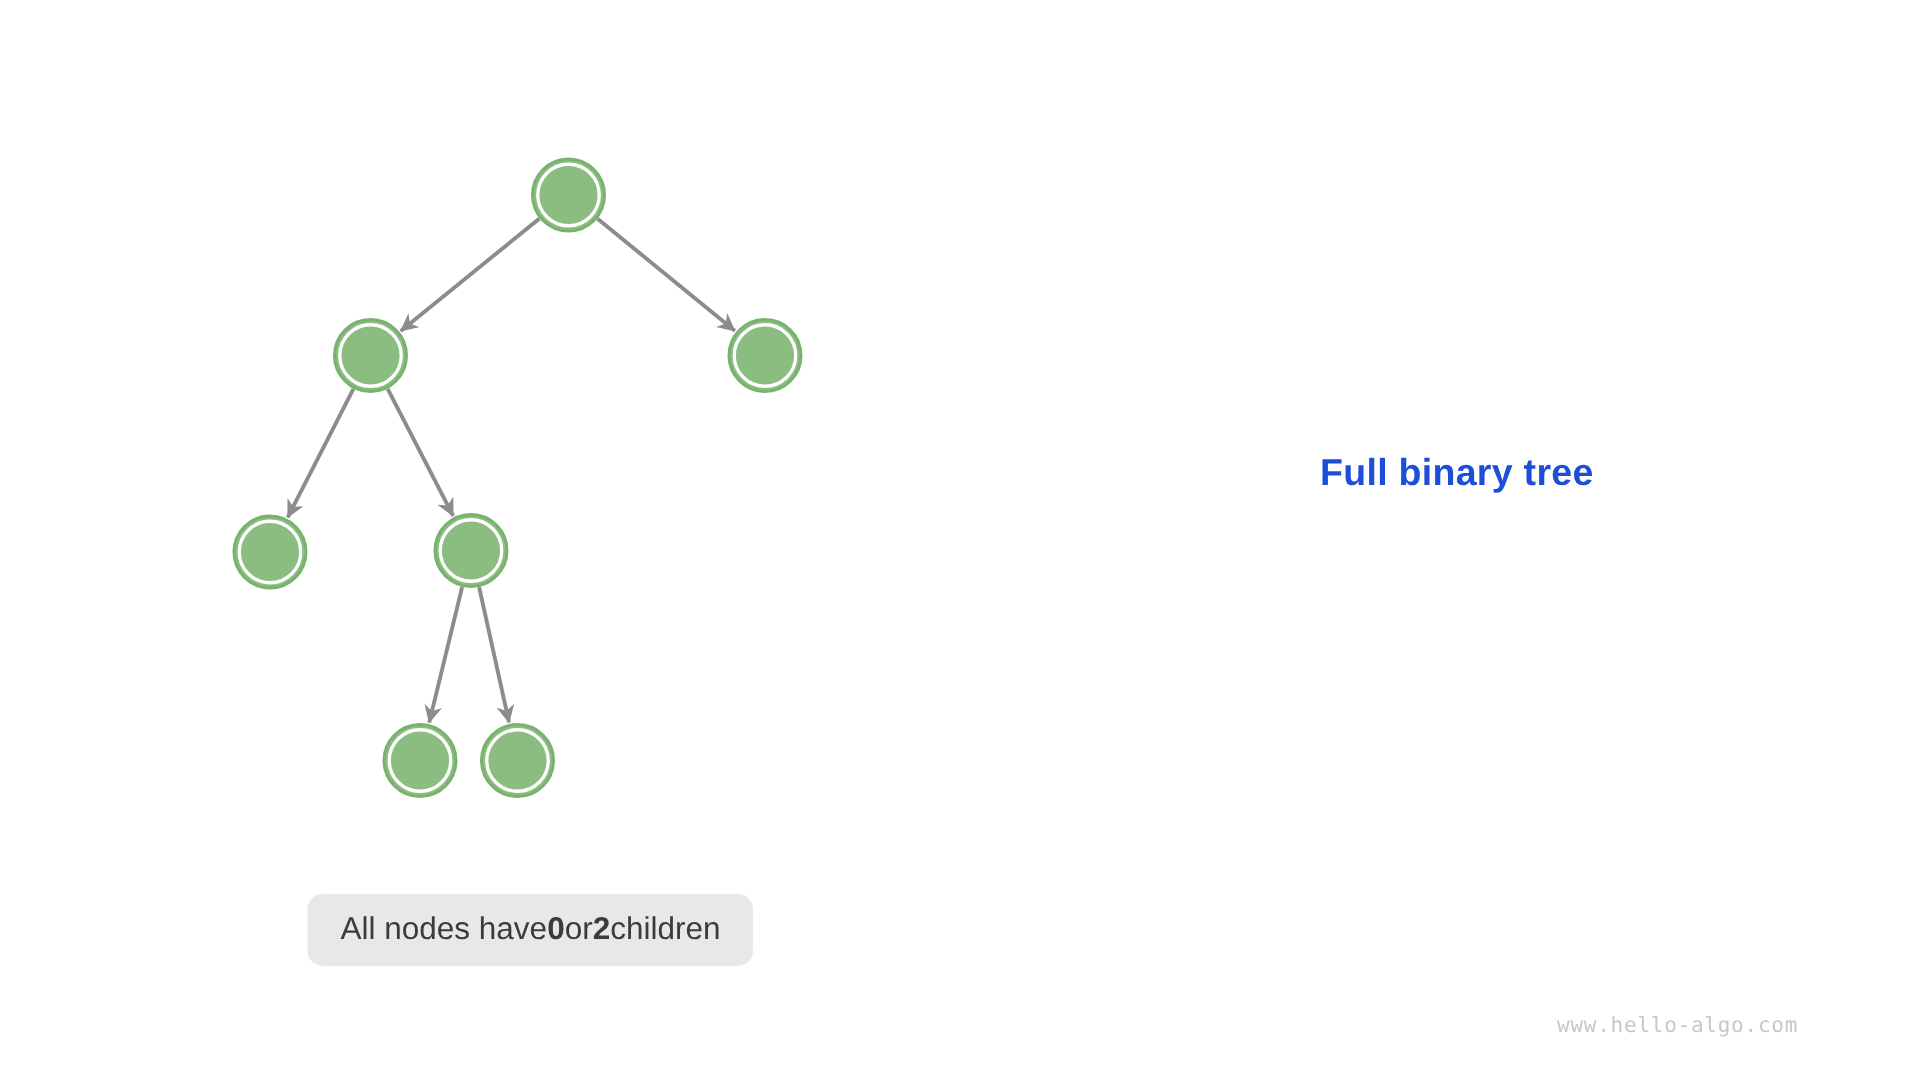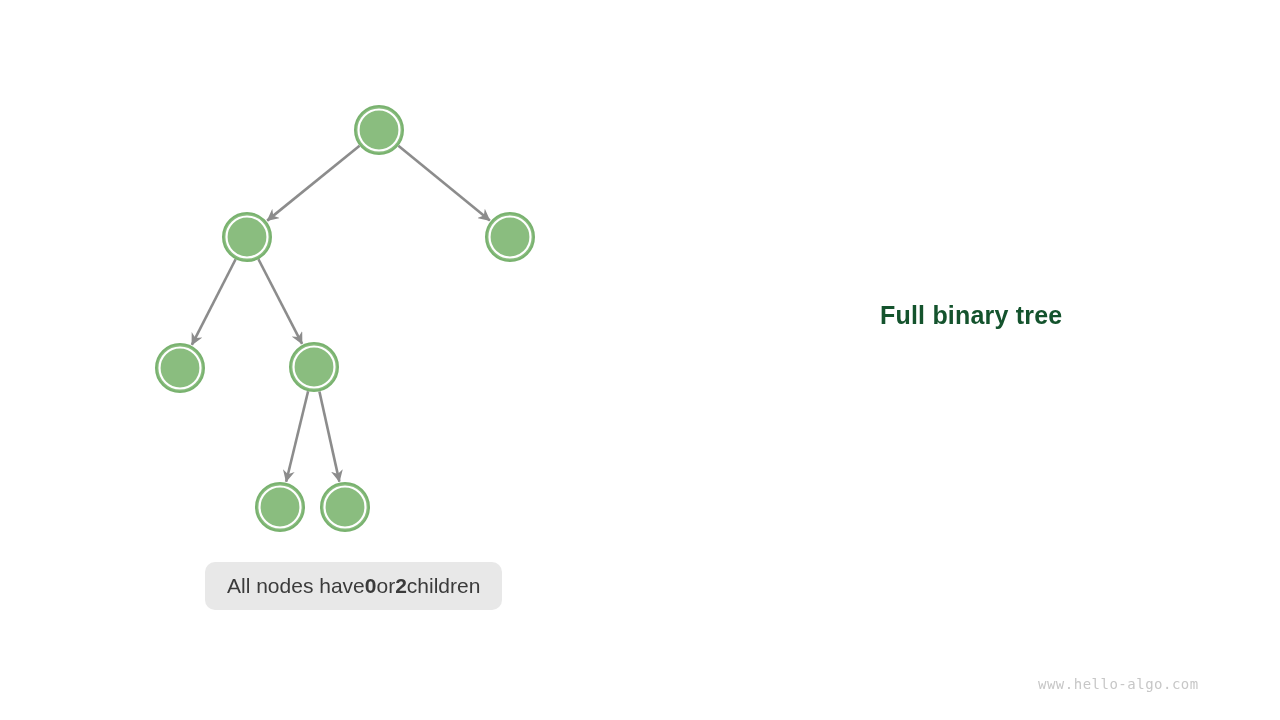--- a/index.html
+++ b/index.html
@@ -25,21 +25,21 @@
     left: 880px;
     top: 301px;
     font-size: 25px;
     font-weight: bold;
     letter-spacing: 0.2px;
     white-space: nowrap;
   }
   .caption-box {
     position: absolute;
     left: 205px;
-    top: 562px;
+    top: 596px;
     height: 48px;
     border-radius: 10px;
     display: inline-flex;
     align-items: center;
     padding: 0 22px;
     font-size: 21px;
     white-space: nowrap;
   }
   .caption-box .seg-bold {
     font-weight: bold;
@@ -93,21 +93,21 @@
       <g>
         <circle cx="280" cy="507" r="24" fill="#8abd7f" stroke="#79b26f" stroke-width="2"></circle>
         <circle cx="280" cy="507" r="20.5" fill="none" stroke="#ffffff" stroke-width="2.2"></circle>
       </g>
       <g>
         <circle cx="345" cy="507" r="24" fill="#8abd7f" stroke="#79b26f" stroke-width="2"></circle>
         <circle cx="345" cy="507" r="20.5" fill="none" stroke="#ffffff" stroke-width="2.2"></circle>
       </g>
     </svg>
 
-  <div class="diagram-title" style="color: #14532d; text-align: center;">Full binary tree</div>
+  <div class="diagram-title" style="color: #1d4ed8; text-align: center;">Full binary tree</div>
 
   <div class="caption-box" id="caption-box" style="background: rgb(232, 232, 232); color: rgb(59, 59, 59);">
       <span class="seg-regular">All nodes have </span>
       <span class="seg-bold">0</span>
       <span class="seg-regular"> or </span>
       <span class="seg-bold">2</span>
       <span class="seg-regular"> children</span>
     </div>
 
   <div class="watermark" style="color: rgb(199, 199, 199);">www.hello-algo.com</div>

